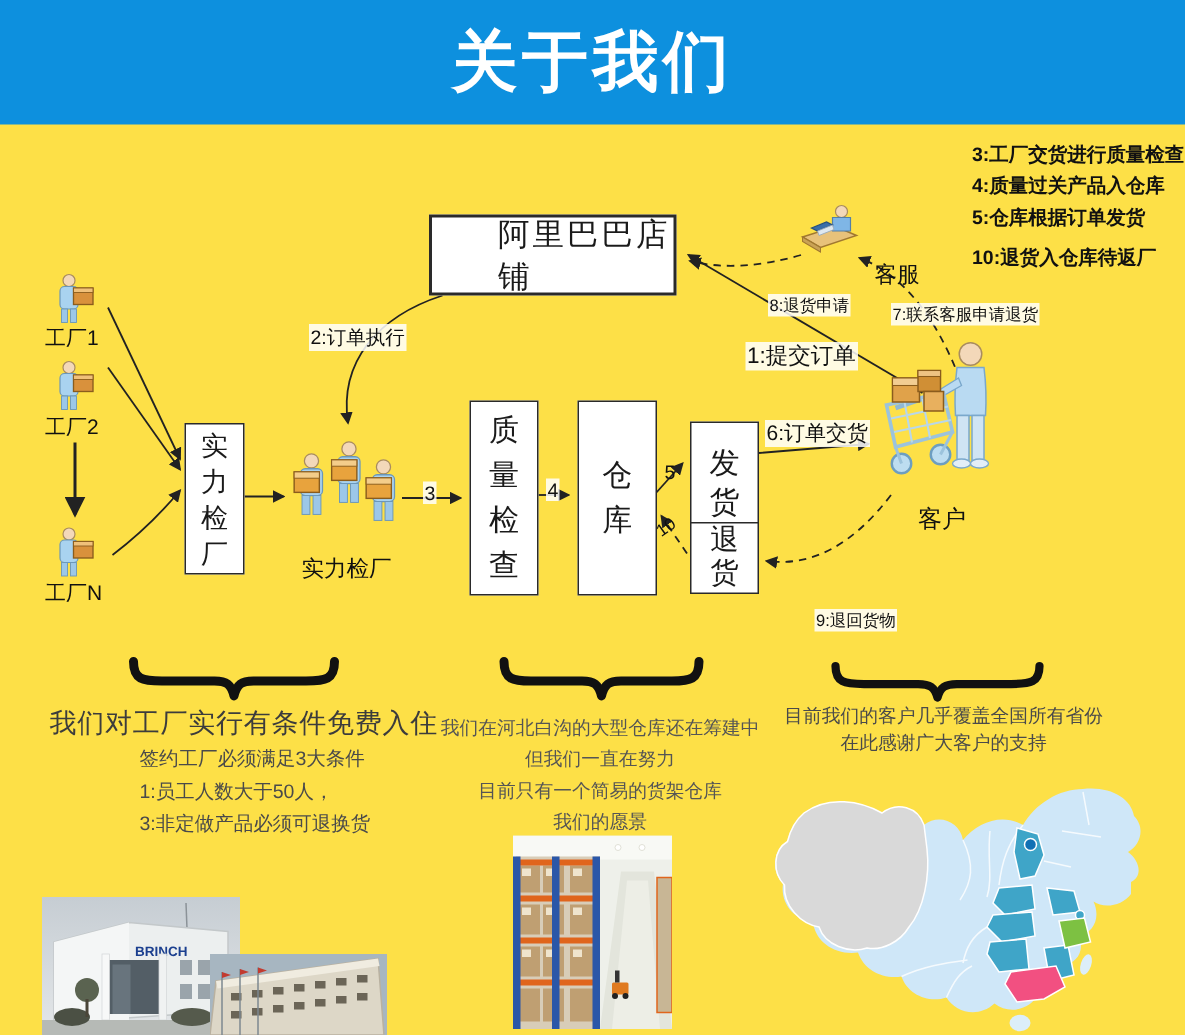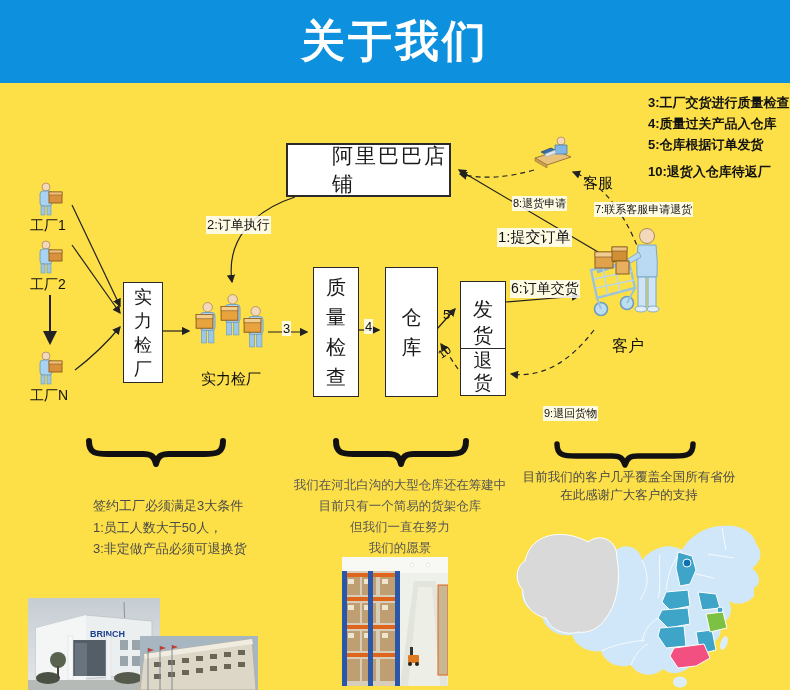--- a/index.html
+++ b/index.html
@@ -218,30 +218,31 @@
   <svg class="abs" style="left:85px;top:438px;" width="142" height="30" viewBox="0 0 142 30">
     <path d="M4,3 C4,15 10,16 23,16 L58,16 C66,16 69,18 71,26 C73,18 76,16 84,16 L119,16 C132,16 138,15 138,3" fill="none" stroke="#111" stroke-width="6" stroke-linecap="round" stroke-linejoin="round"></path>
   </svg>
   <svg class="abs" style="left:332px;top:438px;" width="138" height="30" viewBox="0 0 138 30">
     <path d="M4,3 C4,15 10,16 22,16 L56,16 C64,16 67,18 69,26 C71,18 74,16 82,16 L116,16 C128,16 134,15 134,3" fill="none" stroke="#111" stroke-width="6" stroke-linecap="round" stroke-linejoin="round"></path>
   </svg>
   <svg class="abs" style="left:553px;top:441px;" width="144" height="28" viewBox="0 0 144 28">
     <path d="M4,3 C4,14 10,15 23,15 L59,15 C67,15 70,17 72,24 C74,17 77,15 85,15 L121,15 C134,15 140,14 140,3" fill="none" stroke="#111" stroke-width="5.5" stroke-linecap="round" stroke-linejoin="round"></path>
   </svg>
 
+  <div class="headline">我们对工厂实行有条件免费入住</div>
   <div class="cond-block">
     <div>签约工厂必须满足3大条件</div>
     <div>1:员工人数大于50人，</div>
     <div>3:非定做产品必须可退换货</div>
   </div>
 
   <div class="mid-block">
     <div>我们在河北白沟的大型仓库还在筹建中</div>
+    <div>但我们一直在努力</div>
     <div>目前只有一个简易的货架仓库</div>
-    <div>但我们一直在努力</div>
     <div>我们的愿景</div>
   </div>
 
   <div class="right-block">
     <div>目前我们的客户几乎覆盖全国所有省份</div>
     <div>在此感谢广大客户的支持</div>
   </div>
 
   <svg class="abs" style="left:28px;top:598px;" width="132" height="92" viewBox="0 0 132 92">
     <defs>

